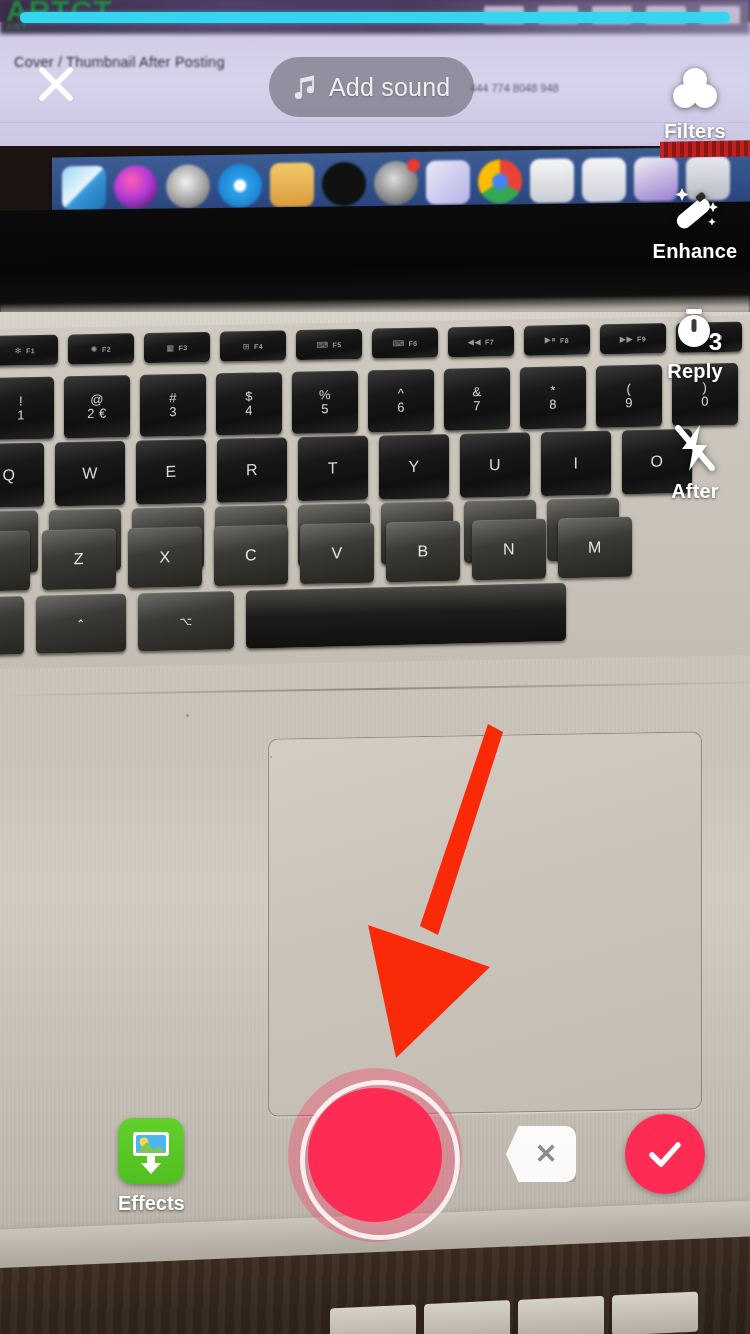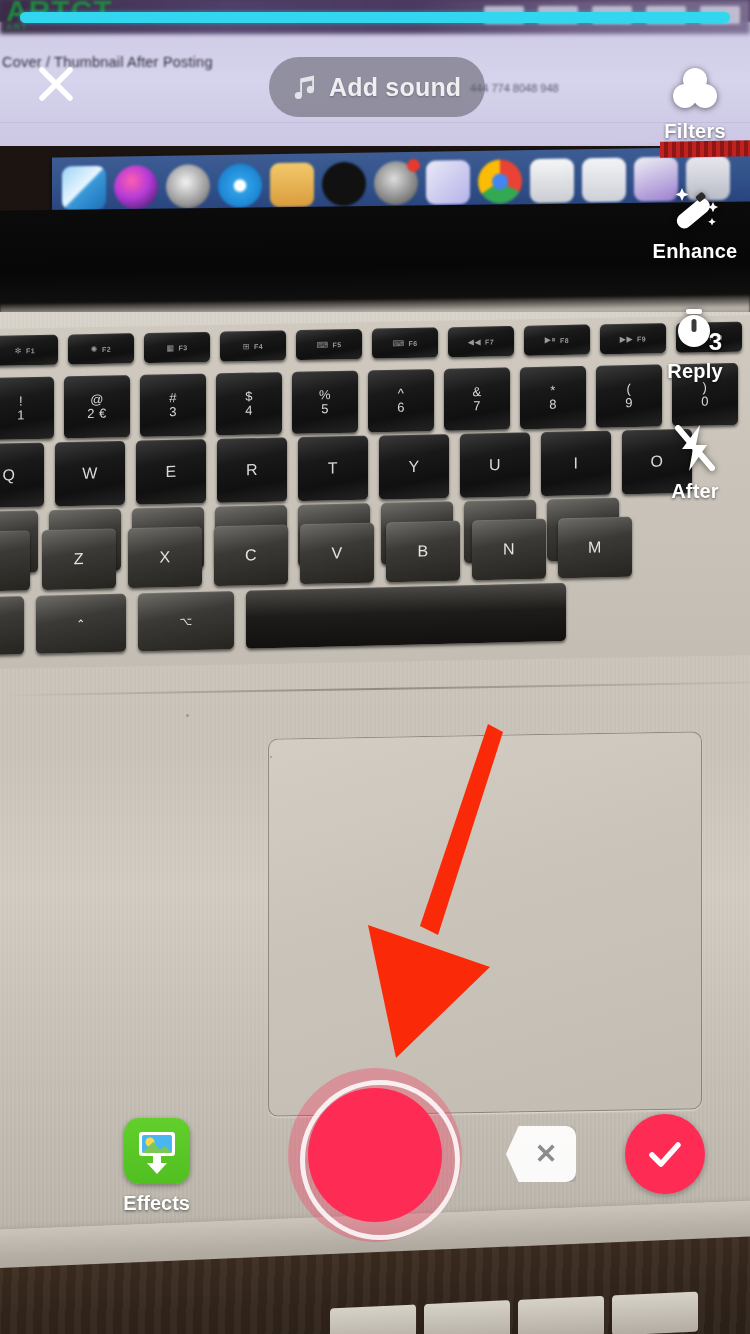--- a/index.html
+++ b/index.html
@@ -32,21 +32,21 @@
   }
   .web-green small{display:block;font-size:9px;color:#2a7a46;margin-top:-6px;}
   .web-darkband{
     position:absolute;left:0;top:0;width:750px;height:34px;
     background:linear-gradient(90deg,#3a2b46 0%,#50406a 30%,#4a3a60 55%,#6b5a7e 75%,#7d6f92 100%);
     filter:blur(2px);opacity:.95;
   }
   .web-thumbs{position:absolute;right:0;top:0;width:430px;height:30px;display:flex;gap:14px;align-items:center;justify-content:flex-end;padding-right:10px;filter:blur(1.6px);}
   .web-thumbs i{display:block;width:40px;height:18px;background:#cfcadd;border-radius:2px;opacity:.85;}
   .web-cap{
-    position:absolute;left:2px;top:54px;
+    position:absolute;left:14px;top:54px;
     font-size:14.5px;color:#2e2d3d;letter-spacing:.2px;
     filter:blur(.9px);white-space:nowrap;
   }
   .web-row{
     position:absolute;left:470px;top:82px;
     display:flex;gap:18px;align-items:center;
     font-size:11px;color:#5a5870;filter:blur(1.3px);white-space:nowrap;
   }
   .web-hr{position:absolute;left:0;top:122px;width:750px;height:1px;background:#bdb8d4;opacity:.7;}
 
@@ -179,21 +179,21 @@
   .close-btn svg{display:block;}
   .add-sound{
     position:absolute;left:269px;top:57px;
     height:60px;padding:0 24px;
     display:flex;align-items:center;gap:10px;
     background:rgba(90,90,98,.55);
     border-radius:30px;
     z-index:41;cursor:pointer;
   }
   .add-sound .lbl{
-    color:#efeff1;font-size:25px;font-weight:bold;letter-spacing:.2px;
+    color:#efeff1;font-size:25px;font-weight:normal;letter-spacing:.2px;
     text-shadow:0 1px 2px rgba(0,0,0,.25);
   }
 
   
   .rail{
     position:absolute;right:0;top:52px;width:110px;
     z-index:40;display:flex;flex-direction:column;align-items:center;
   }
   .tool{
     width:110px;height:120px;
@@ -223,22 +223,22 @@
   }
 
   
   .arrow{
     position:absolute;left:360px;top:720px;width:170px;height:360px;
     z-index:45;pointer-events:none;
   }
 
   
   .effects{
-    position:absolute;left:106px;top:1118px;width:84px;
-    z-index:42;display:flex;flex-direction:column;align-items:flex-end;cursor:pointer;
+    position:absolute;left:118px;top:1118px;width:84px;
+    z-index:42;display:flex;flex-direction:column;align-items:flex-start;cursor:pointer;
   }
   .eff-icon{
     width:66px;height:66px;border-radius:15px;
     background:linear-gradient(180deg,#62cf2c 0%,#50bf20 100%);
     display:flex;align-items:center;justify-content:center;
     box-shadow:0 2px 5px rgba(0,0,0,.35);
   }
   .effects .tlbl{
     margin-top:8px;color:#fff;font-size:20px;font-weight:bold;
     text-shadow:0 1px 3px rgba(0,0,0,.6);

